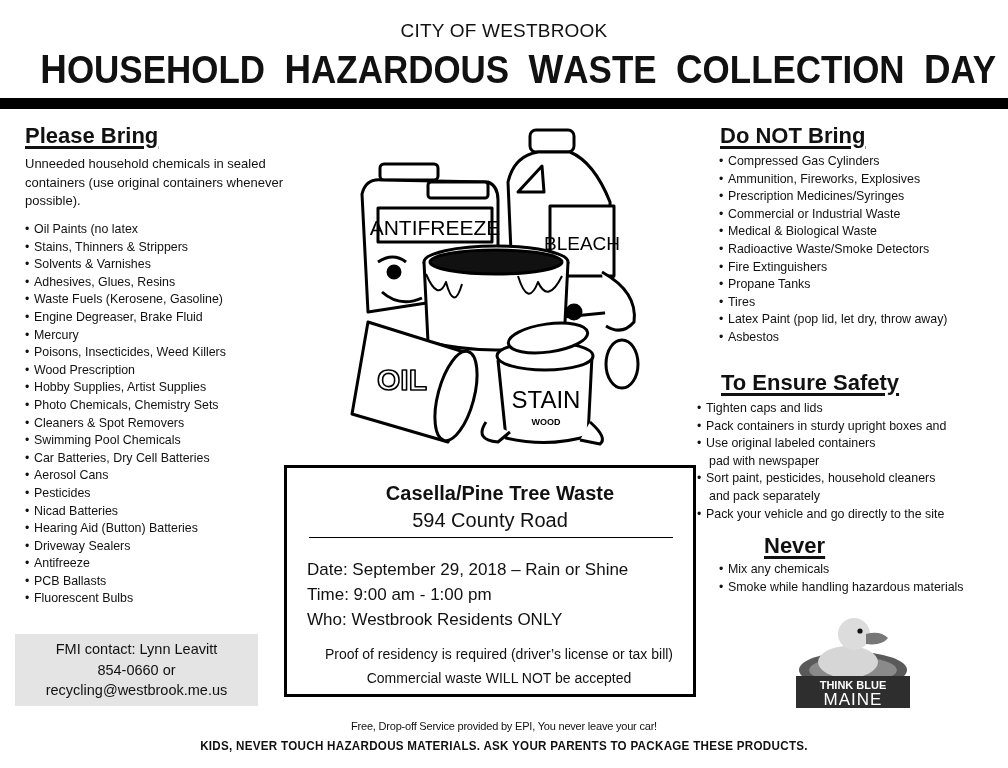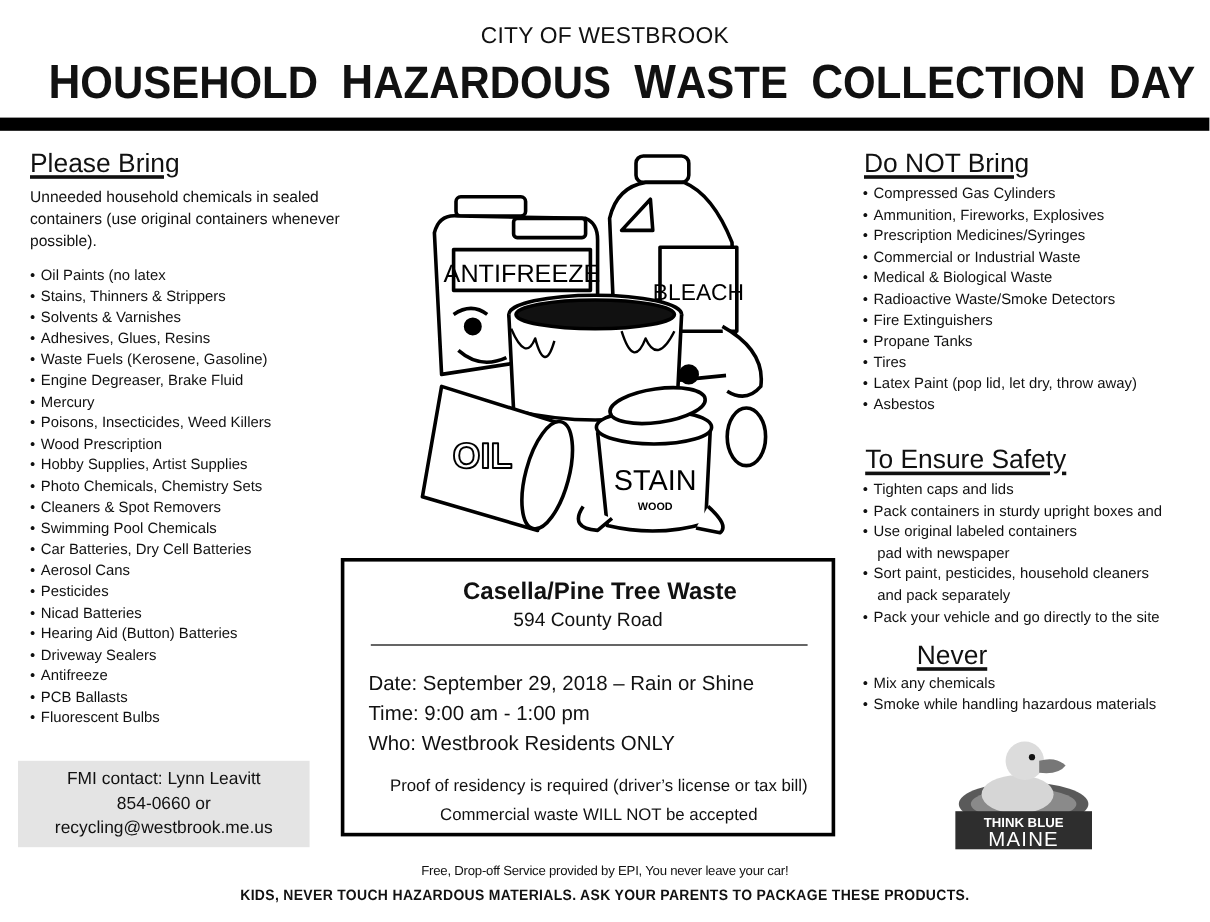--- a/index.html
+++ b/index.html
@@ -4,49 +4,49 @@
 <style>
   html, body { margin:0; padding:0; background:#fff; }
   body { width:1008px; height:768px; position:relative; overflow:hidden; font-family:"Liberation Sans", sans-serif; color:#111; }
   .abs { position:absolute; }
 
   #city { left:0; width:1008px; top:20px; text-align:center; font-size:19px; letter-spacing:0.2px; }
   #title { left:0; width:1008px; top:47px; text-align:center; font-size:38px; font-weight:bold; font-variant:small-caps; letter-spacing:0px; transform:scaleX(0.92); transform-origin:center; white-space:nowrap; line-height:44px; }
   #title .big { font-size:40px; }
   #bar { left:0; top:98px; width:1008px; height:11px; background:#000; }
 
-  .heading { font-size:22px; font-weight:normal; text-decoration:underline; text-decoration-thickness:3px; text-underline-offset:3px; white-space:nowrap; }
+  .heading { font-size:22px; font-weight:bold; text-decoration:underline; text-decoration-thickness:3px; text-underline-offset:3px; white-space:nowrap; }
   ul.blist { list-style:none; margin:0; padding:0; font-size:12.4px; line-height:17.6px; }
   ul.blist li { position:relative; padding-left:9px; white-space:nowrap; }
   ul.blist li::before { content:"•"; position:absolute; left:0; top:0; }
 
   #please-bring-heading { left:25px; top:123px; }
   #please-bring-intro { left:25px; top:155px; width:280px; font-size:13px; line-height:18.5px; }
   #please-bring-list { left:25px; top:221px; }
 
   #contact-box { left:15px; top:634px; width:243px; height:72px; background:#e4e4e4; text-align:center; font-size:14.5px; line-height:20.5px; padding-top:5px; box-sizing:border-box; }
 
   #illustration { left:338px; top:122px; width:322px; height:326px; }
 
   #info-box { left:284px; top:465px; width:412px; height:232px; border:3px solid #000; box-sizing:border-box; }
   #site-name { left:0; width:100%; top:14px; text-align:center; font-size:20px; font-weight:bold; padding-left:20px; box-sizing:border-box; }
-  #site-address { left:0; width:100%; top:41px; text-align:center; font-size:16px; }
+  #site-address { left:0; width:100%; top:41px; text-align:center; font-size:20px; }
   #info-rule { left:22px; width:364px; top:69px; height:0; border-top:1px solid #000; }
   .info-line { left:20px; font-size:17px; white-space:nowrap; }
   #date-line { top:92px; }
   #time-line { top:117px; }
   #who-line { top:142px; }
   .note-line { left:9px; width:100%; text-align:center; font-size:14px; white-space:nowrap; }
   #proof-line { top:178px; }
   #commercial-line { top:202px; }
 
   #do-not-heading { left:720px; top:123px; }
   #do-not-list { left:719px; top:153px; }
   #safety-heading { left:721px; top:370px; }
-  #safety-list { left:719px; top:400px; }
+  #safety-list { left:697px; top:400px; }
   #safety-list li.cont { padding-left:12px; }
   #safety-list li.cont::before { content:""; }
   #never-heading { left:721px; top:533px;margin-left:43px; }
   #never-list { left:719px; top:561px; }
 
   #think-blue { left:796px; top:612px; width:114px; height:96px; }
 
   #footer-note { left:0; width:1008px; top:720px; text-align:center; font-size:11px; letter-spacing:-0.2px; }
   #kids-note { left:0; width:1008px; top:739px; text-align:center; font-size:12.5px; font-weight:bold; letter-spacing:0.3px; transform:scaleX(0.93); transform-origin:center; }
 </style>

